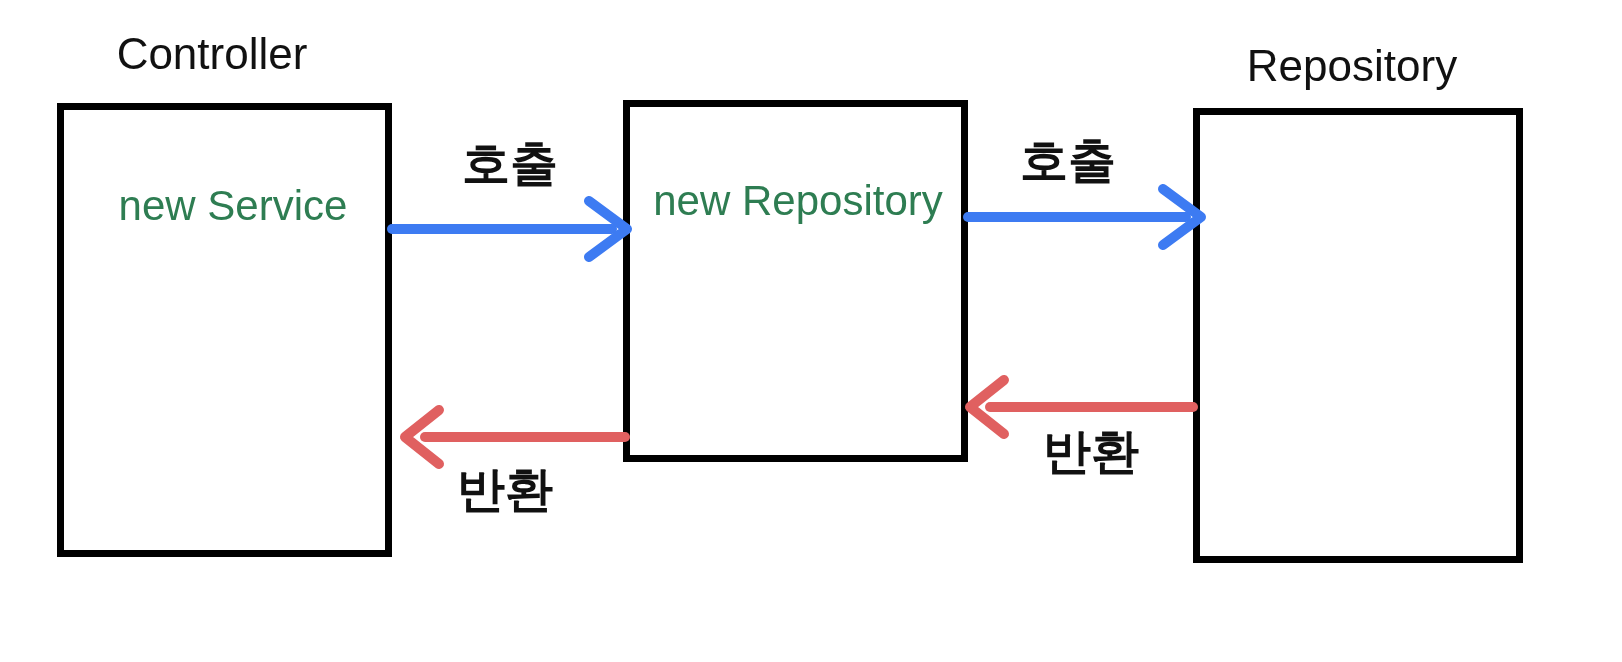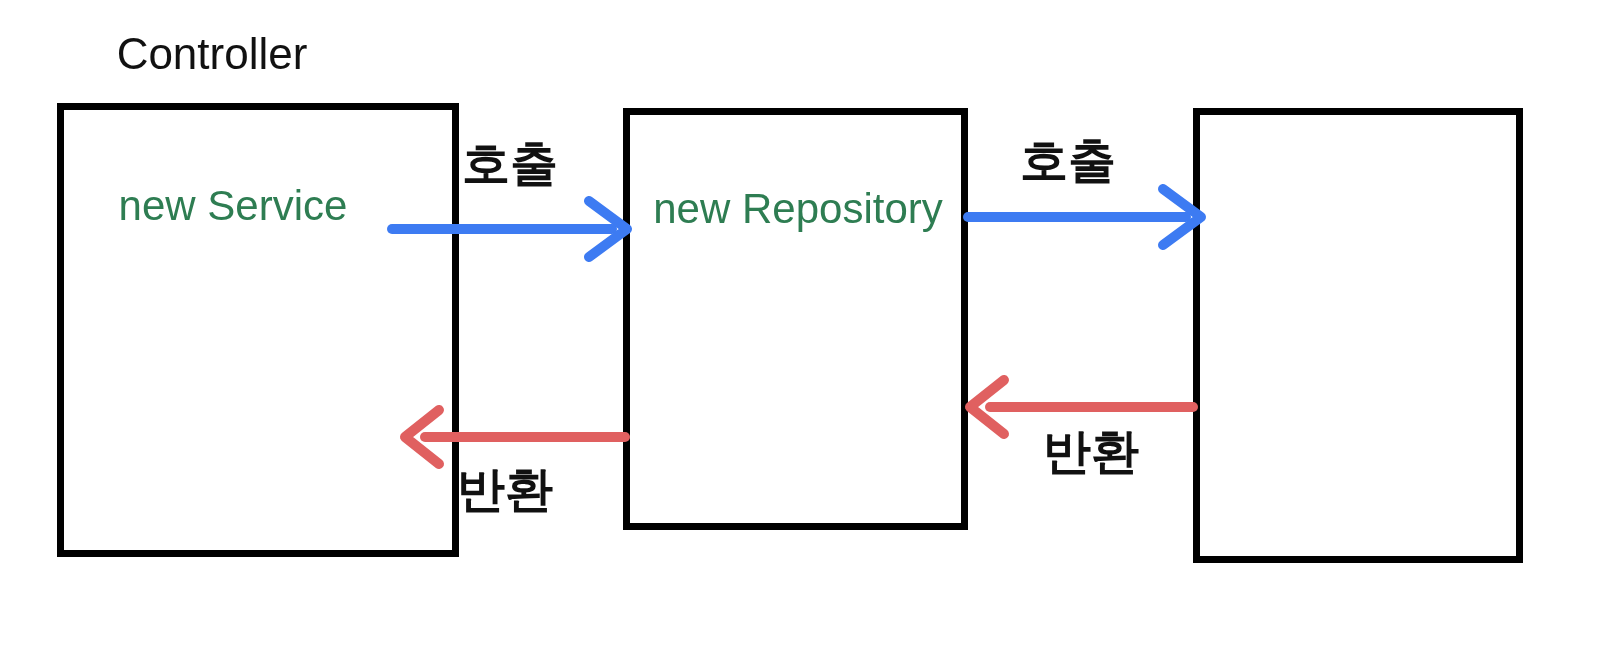--- a/index.html
+++ b/index.html
@@ -26,22 +26,22 @@
   #title-controller { left: 212px;  top: 32px; }
   #title-service    { left: 783px;  top: 37px; }
   #title-repository { left: 1352px; top: 44px; }
 
   .node-box {
     position: absolute;
     box-sizing: border-box;
     border: 7px solid var(--box-border, #000000);
     background: #ffffff;
   }
-  #box-controller { left: 57px;   top: 103px; width: 402px; height: 454px; }
-  #box-service    { left: 623px;  top: 108px; width: 345px; height: 422px; }
+  #box-controller { left: 57px;   top: 103px; width: 335px; height: 454px; }
+  #box-service    { left: 623px;  top: 100px; width: 345px; height: 362px; }
   #box-repository { left: 1193px; top: 108px; width: 330px; height: 455px; }
 
   .instantiation {
     position: absolute;
     transform: translateX(-50%);
     font-size: 42px;
     line-height: 1;
     color: var(--instantiation-text, #2e7d52);
     white-space: nowrap;
   }
@@ -71,20 +71,21 @@
 
   .call-stroke   { stroke: var(--call-arrow, #3d7bf2); }
   .return-stroke { stroke: var(--return-arrow, #e06060); }
 </style>
 </head>
 <body>
 
 <div class="canvas">
 
   <div class="node-title" id="title-controller">Controller</div>
+  <div class="node-title" id="title-repository">Repository</div>
 
   <div class="node-box" id="box-controller">
     <span class="instantiation">new Service</span>
   </div>
   <div class="node-box" id="box-service">
     <span class="instantiation">new Repository</span>
   </div>
   <div class="node-box" id="box-repository"></div>
 
   <svg class="arrow-layer" width="1622" height="662" viewBox="0 0 1622 662">

